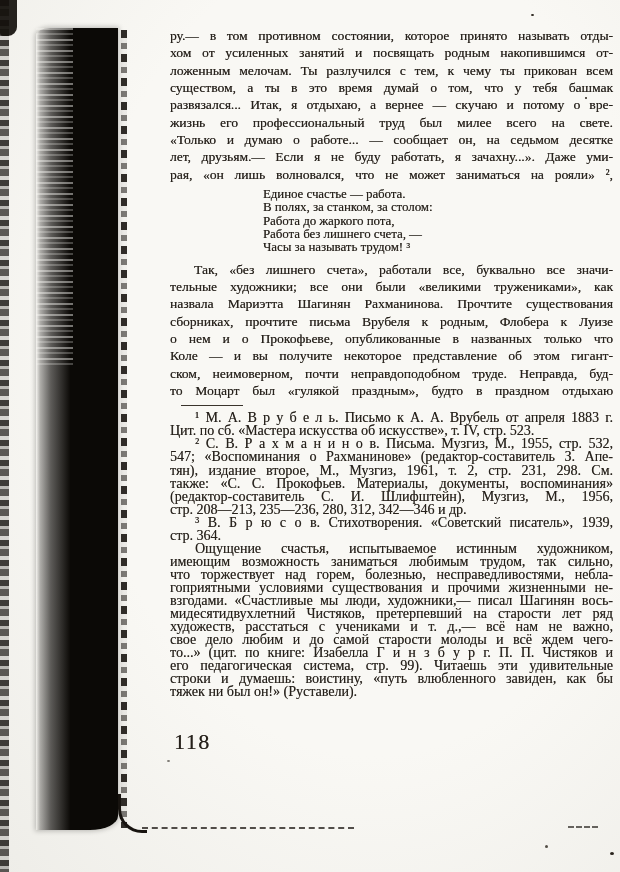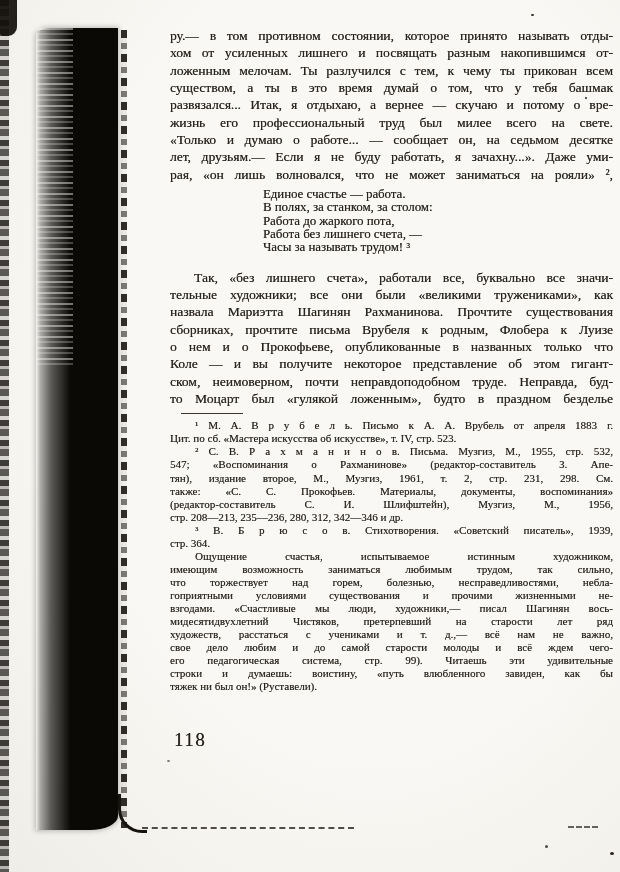--- a/index.html
+++ b/index.html
@@ -66,29 +66,29 @@
   .s4{left:167px;top:760px;width:3px;height:2px;opacity:.6;}
   .s5{left:545px;top:845px;width:3px;height:3px;opacity:.8;}
   .s6{left:610px;top:852px;width:4px;height:3px;}
   
   .textcol{position:absolute;left:170px;top:27px;width:443px;font-family:Liberation Serif, serif;}
   .para{font-size:13.5px;line-height:17.35px;
     text-shadow:0.25px 0 0 rgba(38,33,27,.65);}
   .tline{text-align:justify;text-align-last:justify;}
   .tline.last{text-align-last:left;}
   .tline.ind{text-indent:24px;}
-  .poem{margin:5px 0 14px 93px;font-size:12.8px;line-height:13.3px;
+  .poem{margin:5px 0 6px 93px;font-size:12.8px;line-height:13.3px;
     text-shadow:0.25px 0 0 rgba(38,33,27,.6);}
   .poem .tline{text-align:left;text-align-last:left;}
   .fnrule{width:62px;border:0;border-top:1.6px solid #3a342c;
     margin:6px 0 5px 11px;height:0;}
-  .small{font-size:11px;line-height:13.05px;
+  .small{font-size:14px;line-height:13.05px;
     text-shadow:0.2px 0 0 rgba(38,33,27,.55);}
   .small .tline.ind{text-indent:25px;}
-  .pagenum{position:absolute;left:174px;top:729px;font-size:19px;
+  .pagenum{position:absolute;left:174px;top:729px;font-size:22px;
     letter-spacing:1.5px;text-shadow:0.3px 0 0 rgba(38,33,27,.7);}
 </style>
 </head>
 <body>
 
 <div class="page">
 
   <div class="edge-strip"></div>
   <div class="corner-blob"></div>
   <div class="spine"></div>
@@ -99,21 +99,21 @@
   <div class="speck s1"></div>
   <div class="speck s2"></div>
   <div class="speck s3"></div>
   <div class="speck s4"></div>
   <div class="speck s5"></div>
   <div class="speck s6"></div>
 
   <div class="textcol">
     <div class="para">
         <div class="tline">ру.— в том противном состоянии, которое принято называть отды-</div>
-        <div class="tline">хом от усиленных лишнего и посвящать разным накопившимся от-</div>
+        <div class="tline">хом от усиленных занятий и посвящать родным накопившимся от-</div>
         <div class="tline">ложенным мелочам. Ты разлучился с тем, к чему ты прикован всем</div>
         <div class="tline">существом, а ты в это время думай о том, что у тебя башмак</div>
         <div class="tline">развязался... Итак, я отдыхаю, а вернее — скучаю и потому о вре-</div>
         <div class="tline">жизнь его профессиональный труд был милее всего на свете.</div>
         <div class="tline">«Только и думаю о работе... — сообщает он, на седьмом десятке</div>
         <div class="tline">лет, друзьям.— Если я не буду работать, я зачахну...». Даже уми-</div>
         <div class="tline">рая, «он лишь волновался, что не может заниматься на рояли» ²,</div>
       </div>
     <div class="poem">
         <div class="tline">Единое счастье — работа.</div>
@@ -123,21 +123,21 @@
         <div class="tline">Часы за называть трудом! ³</div>
       </div>
     <div class="para">
         <div class="tline ind">Так, «без лишнего счета», работали все, буквально все значи-</div>
         <div class="tline">тельные художники; все они были «великими тружениками», как</div>
         <div class="tline">назвала Мариэтта Шагинян Рахманинова. Прочтите существования</div>
         <div class="tline">сборниках, прочтите письма Врубеля к родным, Флобера к Луизе</div>
         <div class="tline">о нем и о Прокофьеве, опубликованные в названных только что</div>
         <div class="tline">Коле — и вы получите некоторое представление об этом гигант-</div>
         <div class="tline">ском, неимоверном, почти неправдоподобном труде. Неправда, буд-</div>
-        <div class="tline">то Моцарт был «гулякой ложенным», будто в праздном безделье</div>
+        <div class="tline">то Моцарт был «гулякой праздным», будто в праздном отдыхаю</div>
       </div>
     <hr class="fnrule">
     <div class="small">
         <div class="tline ind">¹ М. А. В р у б е л ь. Письмо к А. А. Врубель от апреля 1883 г.</div>
         <div class="tline last">Цит. по сб. «Мастера искусства об искусстве», т. IV, стр. 523.</div>
         <div class="tline ind">² С. В. Р а х м а н и н о в. Письма. Музгиз, М., 1955, стр. 532,</div>
         <div class="tline">547; «Воспоминания о Рахманинове» (редактор-составитель З. Апе-</div>
         <div class="tline">тян), издание второе, М., Музгиз, 1961, т. 2, стр. 231, 298. См.</div>
         <div class="tline">также: «С. С. Прокофьев. Материалы, документы, воспоминания»</div>
         <div class="tline">(редактор-составитель С. И. Шлифштейн), Музгиз, М., 1956,</div>
@@ -145,20 +145,21 @@
         <div class="tline ind">³ В. Б р ю с о в. Стихотворения. «Советский писатель», 1939,</div>
         <div class="tline last">стр. 364.</div>
         <div class="tline ind">Ощущение счастья, испытываемое истинным художником,</div>
         <div class="tline">имеющим возможность заниматься любимым трудом, так сильно,</div>
         <div class="tline">что торжествует над горем, болезнью, несправедливостями, небла-</div>
         <div class="tline">гоприятными условиями существования и прочими жизненными не-</div>
         <div class="tline">взгодами. «Счастливые мы люди, художники,— писал Шагинян вось-</div>
         <div class="tline">мидесятидвухлетний Чистяков, претерпевший на старости лет ряд</div>
         <div class="tline">художеств, расстаться с учениками и т. д.,— всё нам не важно,</div>
         <div class="tline">свое дело любим и до самой старости молоды и всё ждем чего-</div>
+        <div class="tline">то...» (цит. по книге: Изабелла Г и н з б у р г. П. П. Чистяков и</div>
         <div class="tline">его педагогическая система, стр. 99). Читаешь эти удивительные</div>
         <div class="tline">строки и думаешь: воистину, «путь влюбленного завиден, как бы</div>
         <div class="tline last">тяжек ни был он!» (Руставели).</div>
       </div>
   </div>
 
   <div class="pagenum">118</div>
 </div>
 
 </body></html>

